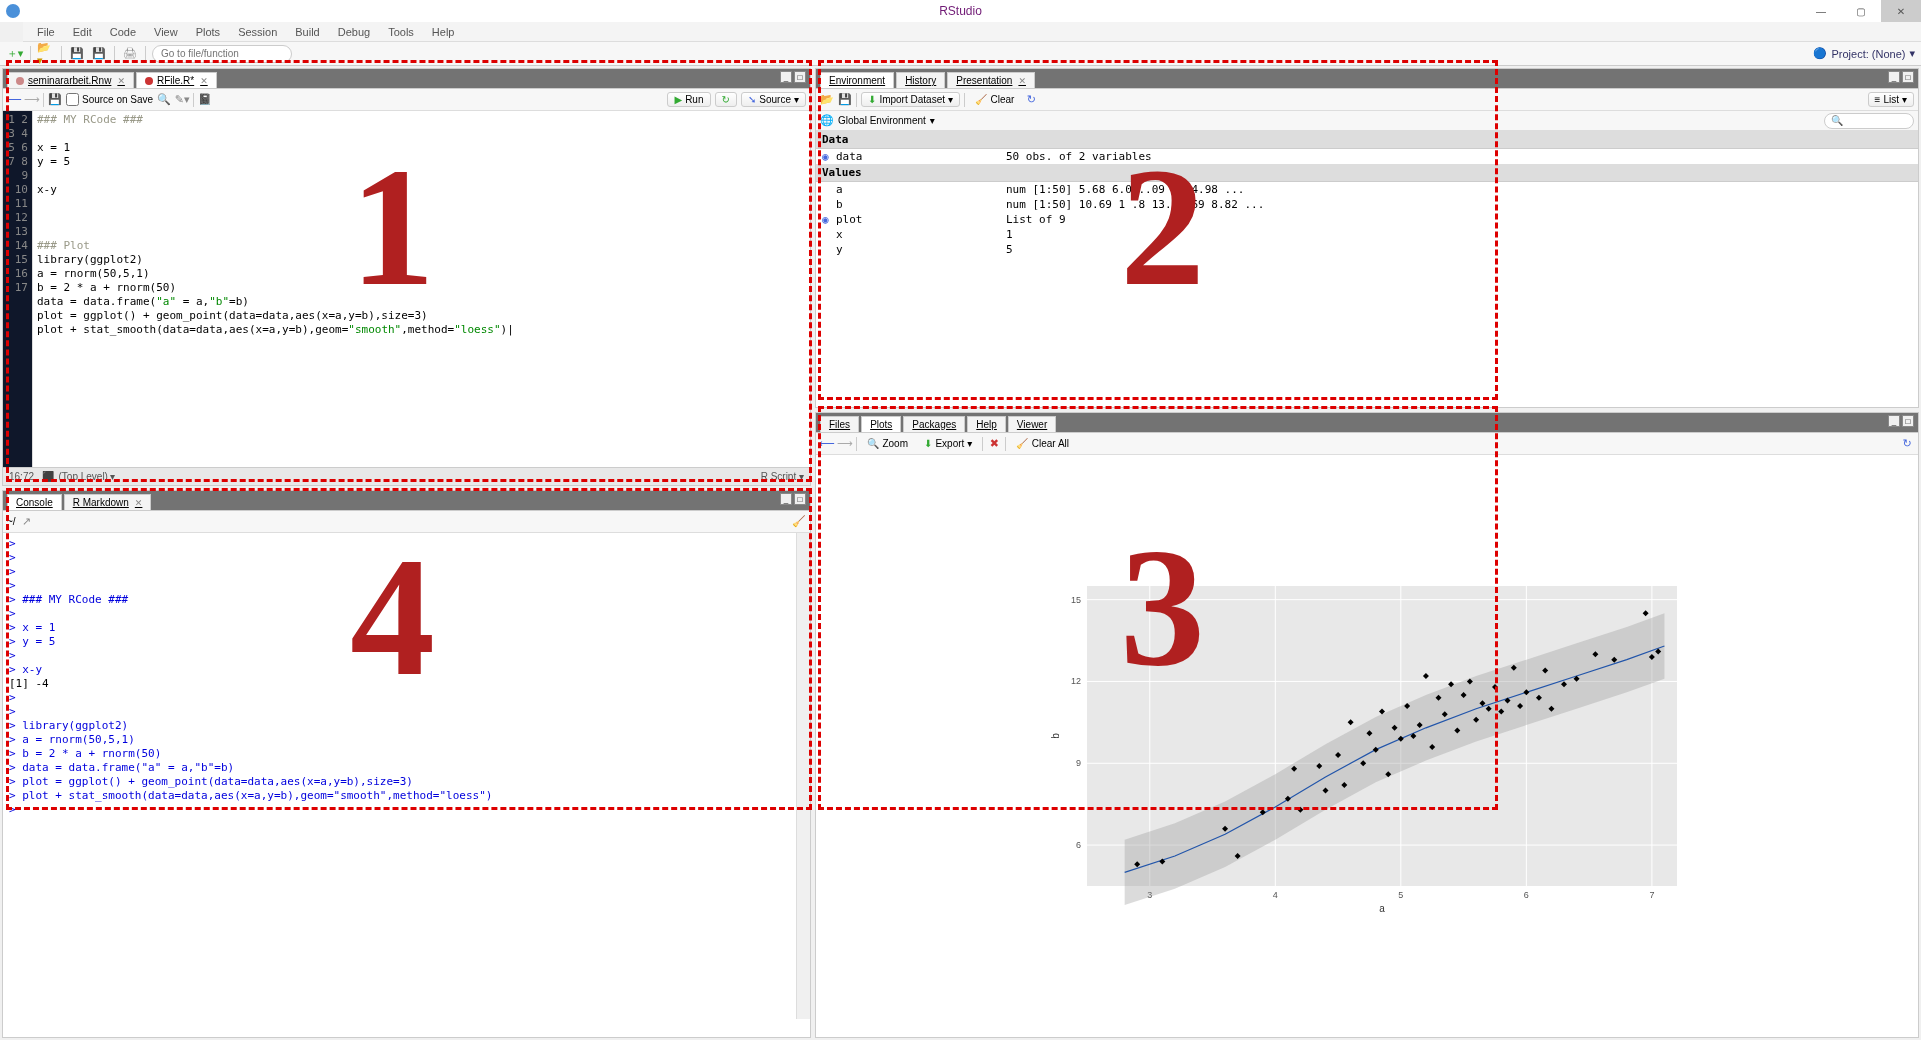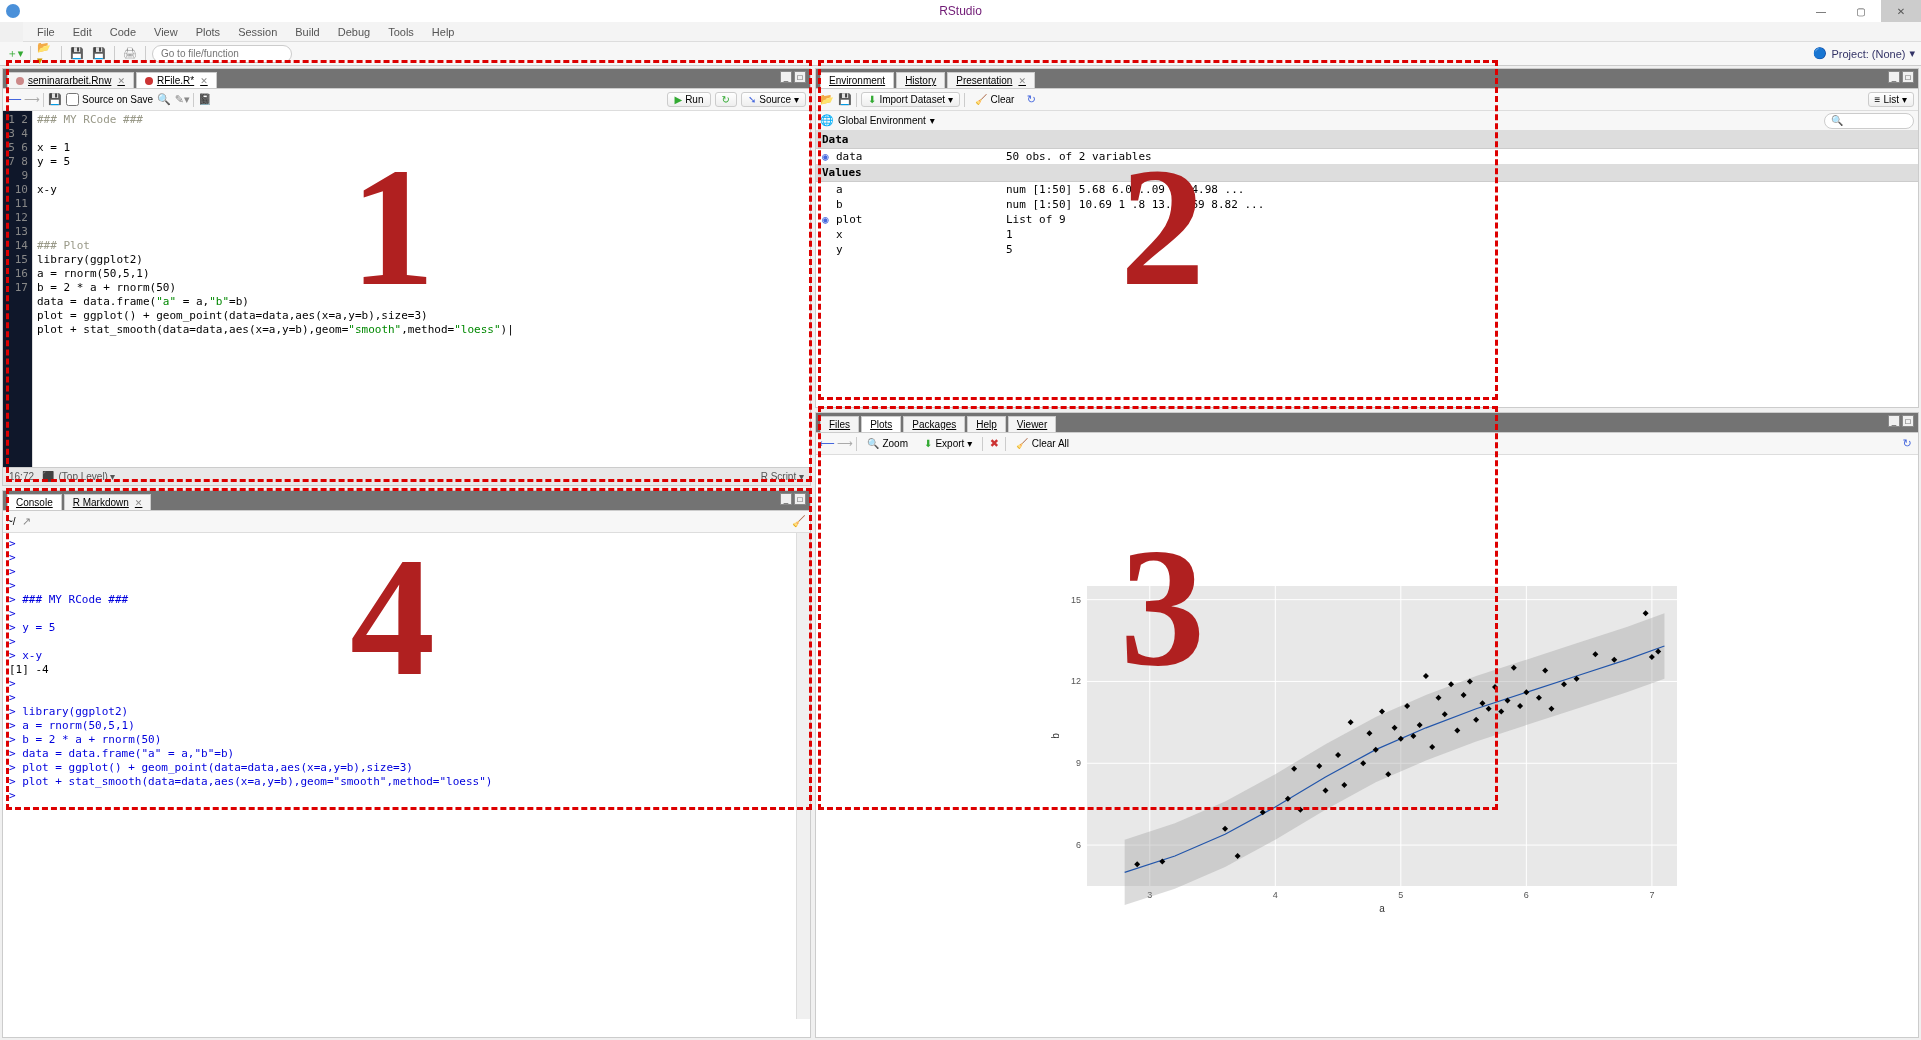--- a/index.html
+++ b/index.html
@@ -212,20 +212,21 @@
           </div>
       </div>
       <div class="console" id="console">
         <div class="scrollbar-stub"></div>
       <div class="p">&gt;</div>
           <div class="p">&gt;</div>
           <div class="p">&gt;</div>
           <div class="p">&gt;</div>
           <div class="p">&gt; ### MY RCode ###</div>
           <div class="p">&gt;</div>
+          <div class="p">&gt; x = 1</div>
           <div class="p">&gt; y = 5</div>
           <div class="p">&gt;</div>
           <div class="p">&gt; x-y</div>
           <div class="o">[1] -4</div>
           <div class="p">&gt;</div>
           <div class="p">&gt;</div>
           <div class="p">&gt; library(ggplot2)</div>
           <div class="p">&gt; a = rnorm(50,5,1)</div>
           <div class="p">&gt; b = 2 * a + rnorm(50)</div>
           <div class="p">&gt; data = data.frame("a" = a,"b"=b)</div>

